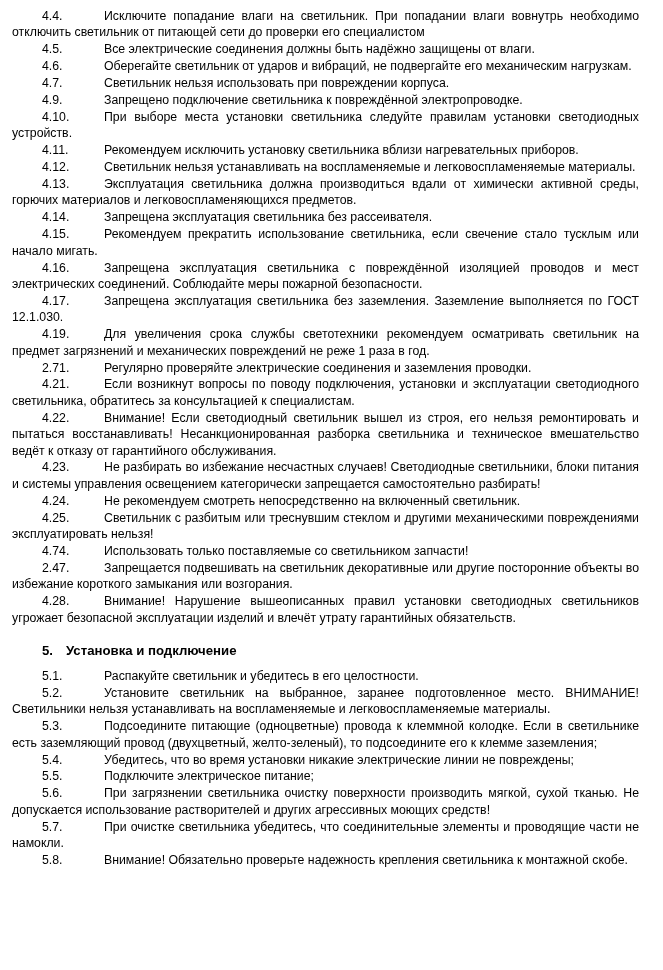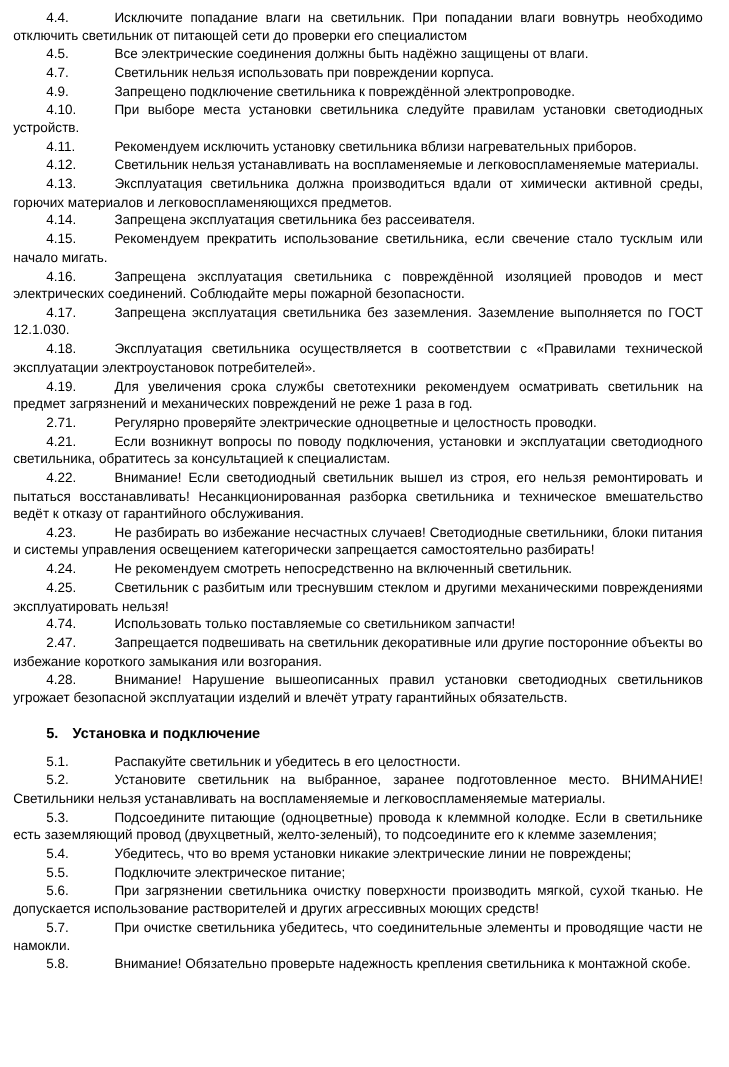--- a/index.html
+++ b/index.html
@@ -50,33 +50,33 @@
   }
 </style>
 </head>
 <body>
 
 <div class="page">
 
   <div>
     <p class="clause"><span class="num">4.4.</span><span>Исключите попадание влаги на светильник. При попадании влаги вовнутрь необходимо отключить светильник от питающей сети до проверки его специалистом</span></p>
     <p class="clause"><span class="num">4.5.</span><span>Все электрические соединения должны быть надёжно защищены от влаги.</span></p>
+    <p class="clause"><span class="num">4.6.</span><span>Оберегайте светильник от ударов и вибраций, не подвергайте его механическим нагрузкам.</span></p>
     <p class="clause"><span class="num">4.7.</span><span>Светильник нельзя использовать при повреждении корпуса.</span></p>
     <p class="clause"><span class="num">4.9.</span><span>Запрещено подключение светильника к повреждённой электропроводке.</span></p>
     <p class="clause"><span class="num wide">4.10.</span><span>При выборе места установки светильника следуйте правилам установки светодиодных устройств.</span></p>
     <p class="clause"><span class="num wide">4.11.</span><span>Рекомендуем исключить установку светильника вблизи нагревательных приборов.</span></p>
     <p class="clause"><span class="num wide">4.12.</span><span>Светильник нельзя устанавливать на воспламеняемые и легковоспламеняемые материалы.</span></p>
     <p class="clause"><span class="num wide">4.13.</span><span>Эксплуатация светильника должна производиться вдали от химически активной среды, горючих материалов и легковоспламеняющихся предметов.</span></p>
     <p class="clause"><span class="num wide">4.14.</span><span>Запрещена эксплуатация светильника без рассеивателя.</span></p>
     <p class="clause"><span class="num wide">4.15.</span><span>Рекомендуем прекратить использование светильника, если свечение стало тусклым или начало мигать.</span></p>
     <p class="clause"><span class="num wide">4.16.</span><span>Запрещена эксплуатация светильника с повреждённой изоляцией проводов и мест электрических соединений. Соблюдайте меры пожарной безопасности.</span></p>
     <p class="clause"><span class="num wide">4.17.</span><span>Запрещена эксплуатация светильника без заземления. Заземление выполняется по ГОСТ 12.1.030.</span></p>
-    <p class="clause"><span class="num wide">4.18.</span><span>Эксплуатация светильника осуществляется в соответствии с «Правилами технической эксплуатации электроустановок потребителей».</span></p>
     <p class="clause"><span class="num wide">4.19.</span><span>Для увеличения срока службы светотехники рекомендуем осматривать светильник на предмет загрязнений и механических повреждений не реже 1 раза в год.</span></p>
-    <p class="clause"><span class="num wide">2.71.</span><span>Регулярно проверяйте электрические одноцветные и целостность проводки.</span></p>
+    <p class="clause"><span class="num wide">2.71.</span><span>Регулярно проверяйте электрические соединения и заземления проводки.</span></p>
     <p class="clause"><span class="num wide">4.21.</span><span>Если возникнут вопросы по поводу подключения, установки и эксплуатации светодиодного светильника, обратитесь за консультацией к специалистам.</span></p>
     <p class="clause"><span class="num wide">4.22.</span><span>Внимание! Если светодиодный светильник вышел из строя, его нельзя ремонтировать и пытаться восстанавливать! Несанкционированная разборка светильника и техническое вмешательство ведёт к отказу от гарантийного обслуживания.</span></p>
     <p class="clause"><span class="num wide">4.23.</span><span>Не разбирать во избежание несчастных случаев! Светодиодные светильники, блоки питания и системы управления освещением категорически запрещается самостоятельно разбирать!</span></p>
     <p class="clause"><span class="num wide">4.24.</span><span>Не рекомендуем смотреть непосредственно на включенный светильник.</span></p>
     <p class="clause"><span class="num wide">4.25.</span><span>Светильник с разбитым или треснувшим стеклом и другими механическими повреждениями эксплуатировать нельзя!</span></p>
     <p class="clause"><span class="num wide">4.74.</span><span>Использовать только поставляемые со светильником запчасти!</span></p>
     <p class="clause"><span class="num wide">2.47.</span><span>Запрещается подвешивать на светильник декоративные или другие посторонние объекты во избежание короткого замыкания или возгорания.</span></p>
     <p class="clause"><span class="num wide">4.28.</span><span>Внимание! Нарушение вышеописанных правил установки светодиодных светильников угрожает безопасной эксплуатации изделий и влечёт утрату гарантийных обязательств.</span></p>
   </div>
 

